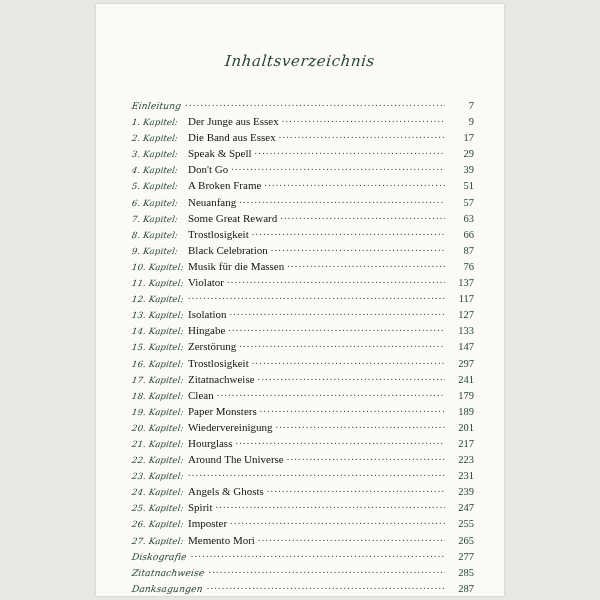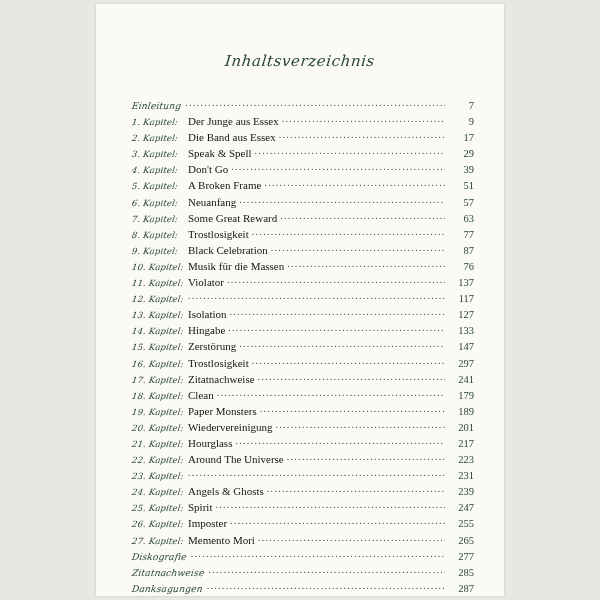--- a/index.html
+++ b/index.html
@@ -158,21 +158,21 @@
         <div class="toc-row">
           <span class="chap">7. Kapitel:</span>
           <span class="title">Some Great Reward</span>
           <span class="dots"></span>
           <span class="pagenum">63</span>
         </div>
         <div class="toc-row">
           <span class="chap">8. Kapitel:</span>
           <span class="title">Trostlosigkeit</span>
           <span class="dots"></span>
-          <span class="pagenum">77</span>
+          <span class="pagenum">66</span>
         </div>
         <div class="toc-row">
           <span class="chap">9. Kapitel:</span>
           <span class="title">Black Celebration</span>
           <span class="dots"></span>
           <span class="pagenum">87</span>
         </div>
         <div class="toc-row">
           <span class="chap">10. Kapitel:</span>
           <span class="title">Musik für die Massen</span>

